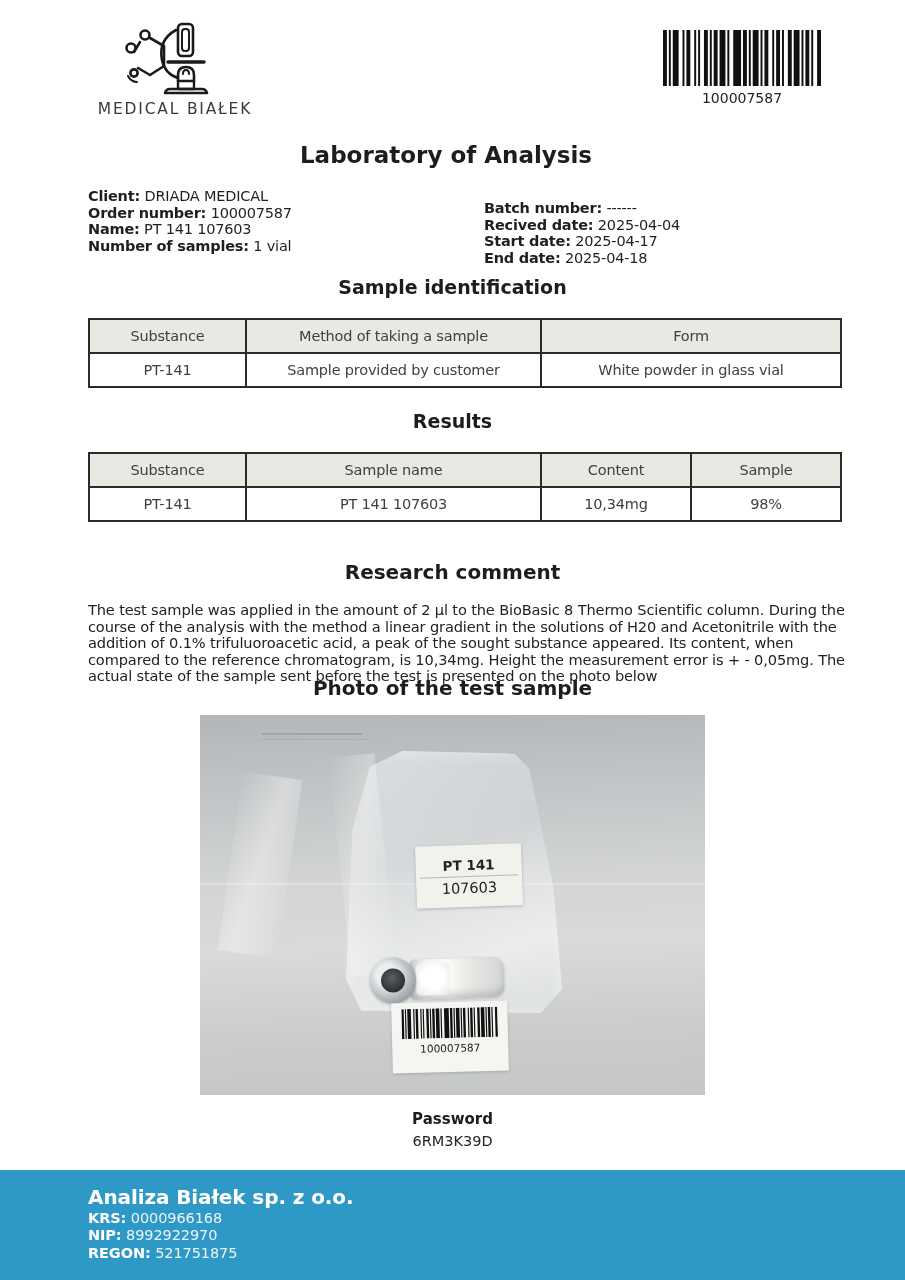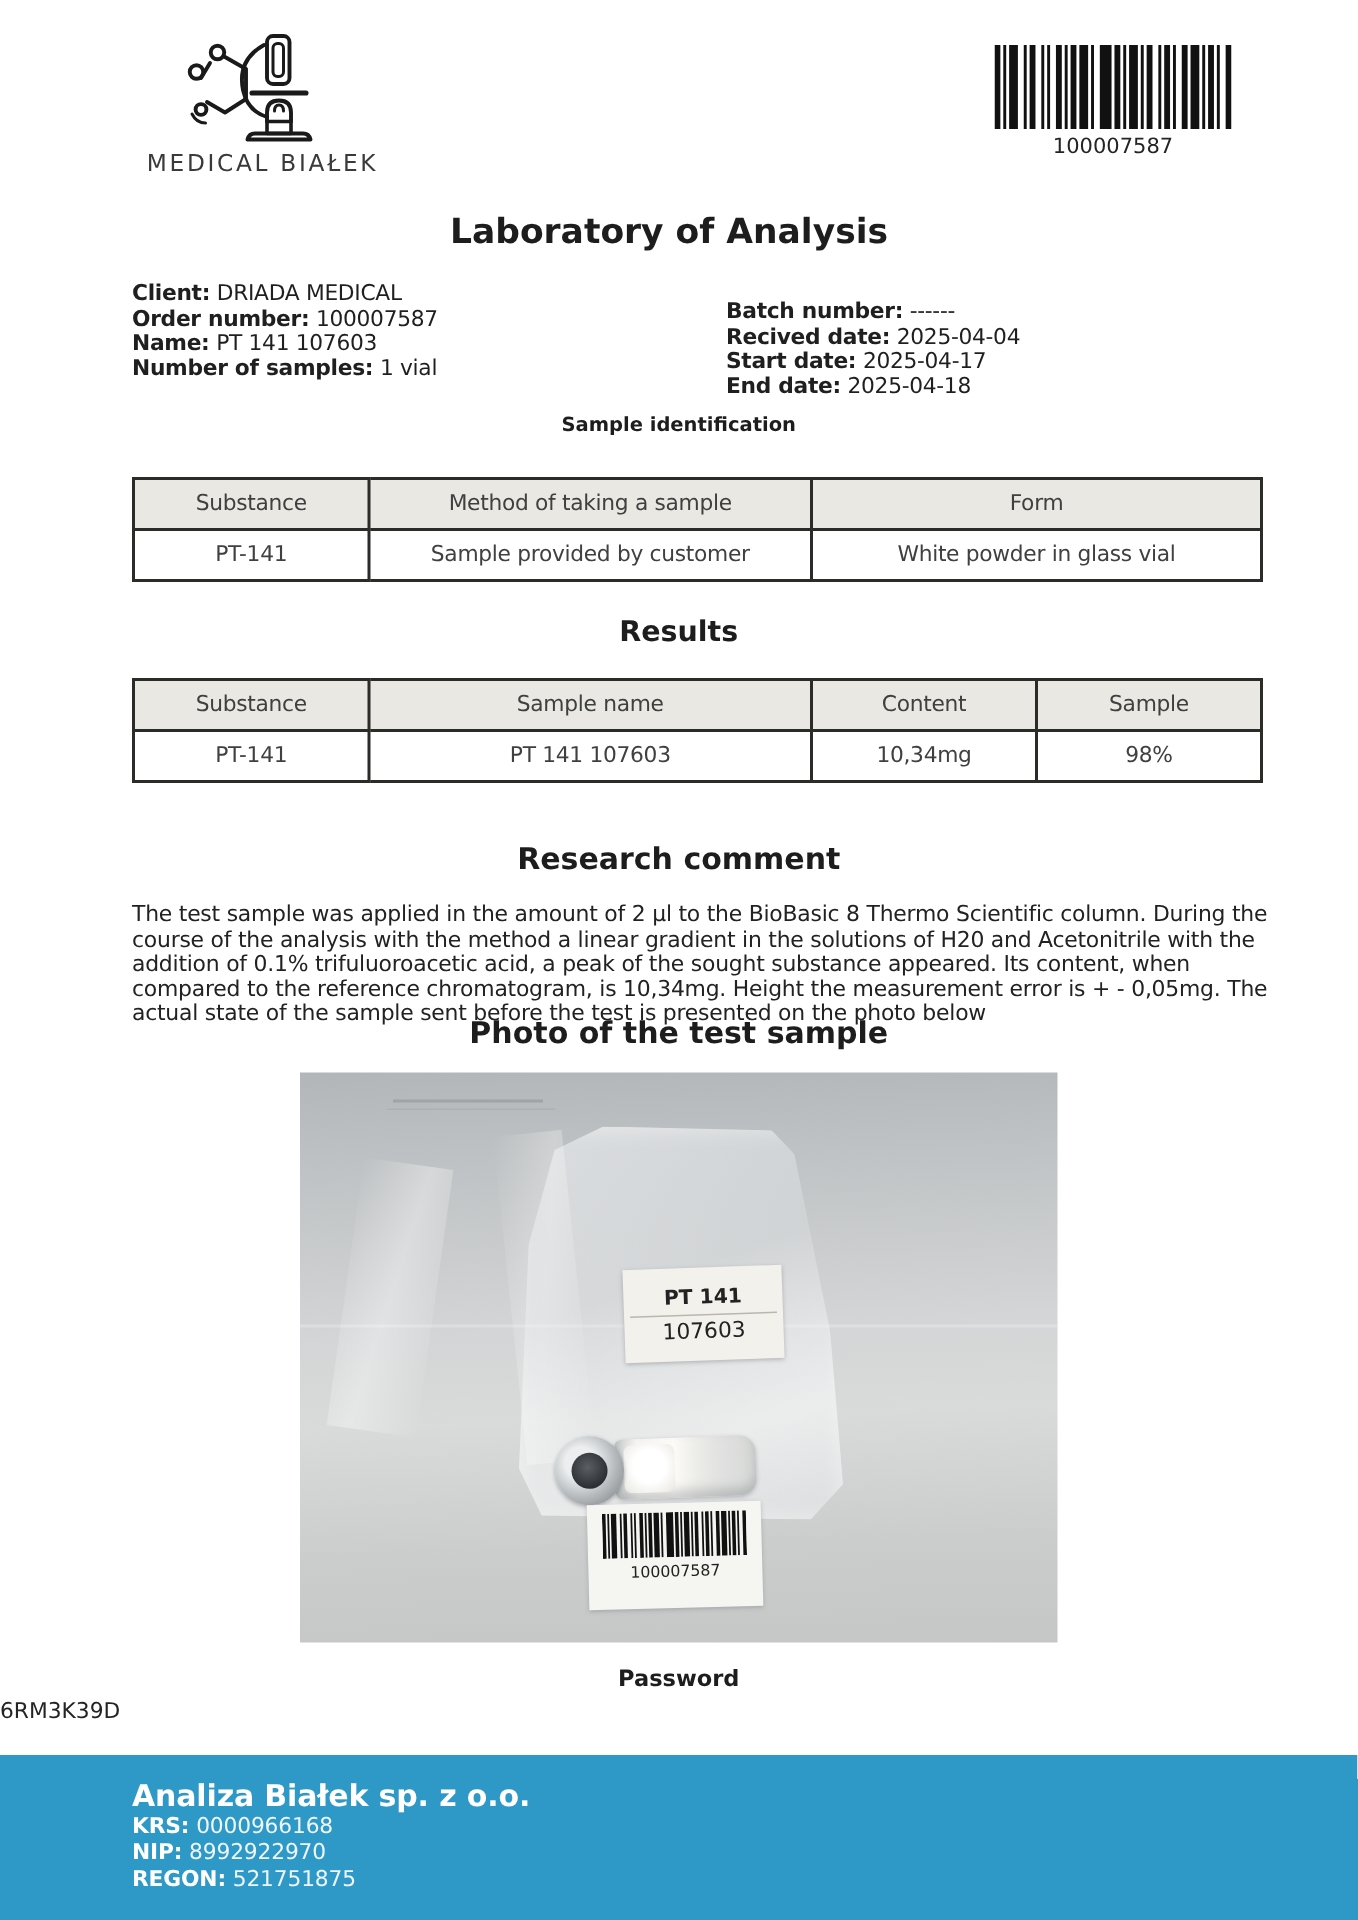--- a/index.html
+++ b/index.html
@@ -77,21 +77,21 @@
   .vial .body::before{content:"";position:absolute;left:6px;top:4px;width:34px;height:32px;border-radius:5px;
     background:radial-gradient(circle at 50% 45%,#ffffff 0 45%,#f0efeb 80%,#e4e3df 100%);}
   .photo-bc{position:absolute;left:192px;top:287px;width:116px;height:70px;background:#f5f5f2;
     transform:rotate(-1.5deg);box-shadow:0 1px 3px rgba(80,86,92,0.3);
     display:flex;flex-direction:column;align-items:center;padding-top:6px;box-sizing:border-box;}
   .photo-bc svg{width:96px;height:30px;display:block;}
   .photo-bc .num{font-size:10.5px;margin-top:4px;color:#222;}
 
   
   .pw-label{left:0;top:1110px;width:905px;text-align:center;font-size:15px;font-weight:bold;color:#1d1d1d;}
-  .pw-value{left:0;top:1133px;width:905px;font-size:14.5px;color:#242424;}
+  .pw-value{left:0;top:1133px;width:905px;text-align:center;font-size:14.5px;color:#242424;}
 
   
   .footer{left:0;top:1170px;width:905px;height:110px;}
   .f-col{position:absolute;color:#ffffff;font-size:14.5px;line-height:17.5px;letter-spacing:-0.1px;}
   .f-col b{font-weight:bold;color:#ffffff;}
   .f-col .soft{color:#eef6fb;}
   .f1{left:88px;top:19px;}
   .f1 .company{font-size:20px;font-weight:bold;margin-bottom:3px;}
   .f2{left:360px;top:26px;}
   .f3{left:655px;top:26px;}
@@ -165,21 +165,21 @@
     <div><b>Name:</b> <span>PT 141 107603</span></div>
     <div><b>Number of samples:</b> <span>1 vial</span></div>
   </div>
   <div class="abs info-col info-right">
     <div><b>Batch number:</b> <span>------</span></div>
     <div><b>Recived date:</b> <span>2025-04-04</span></div>
     <div><b>Start date:</b> <span>2025-04-17</span></div>
     <div><b>End date:</b> <span>2025-04-18</span></div>
   </div>
 
-  <div class="abs h-sec" style="top:276px;font-size:13px;">Sample identification</div>
+  <div class="abs h-sec" style="top:276px;font-size:19px;">Sample identification</div>
   <table class="abs rep tbl1">
     <colgroup>
         <col style="width:157px">
         <col style="width:295px">
         <col style="width:300px">
       </colgroup>
     <tbody>
         <tr>
       <th style="background: rgb(233, 232, 226);">Substance</th>
       <th style="background: rgb(233, 232, 226);">Method of taking a sample</th>

